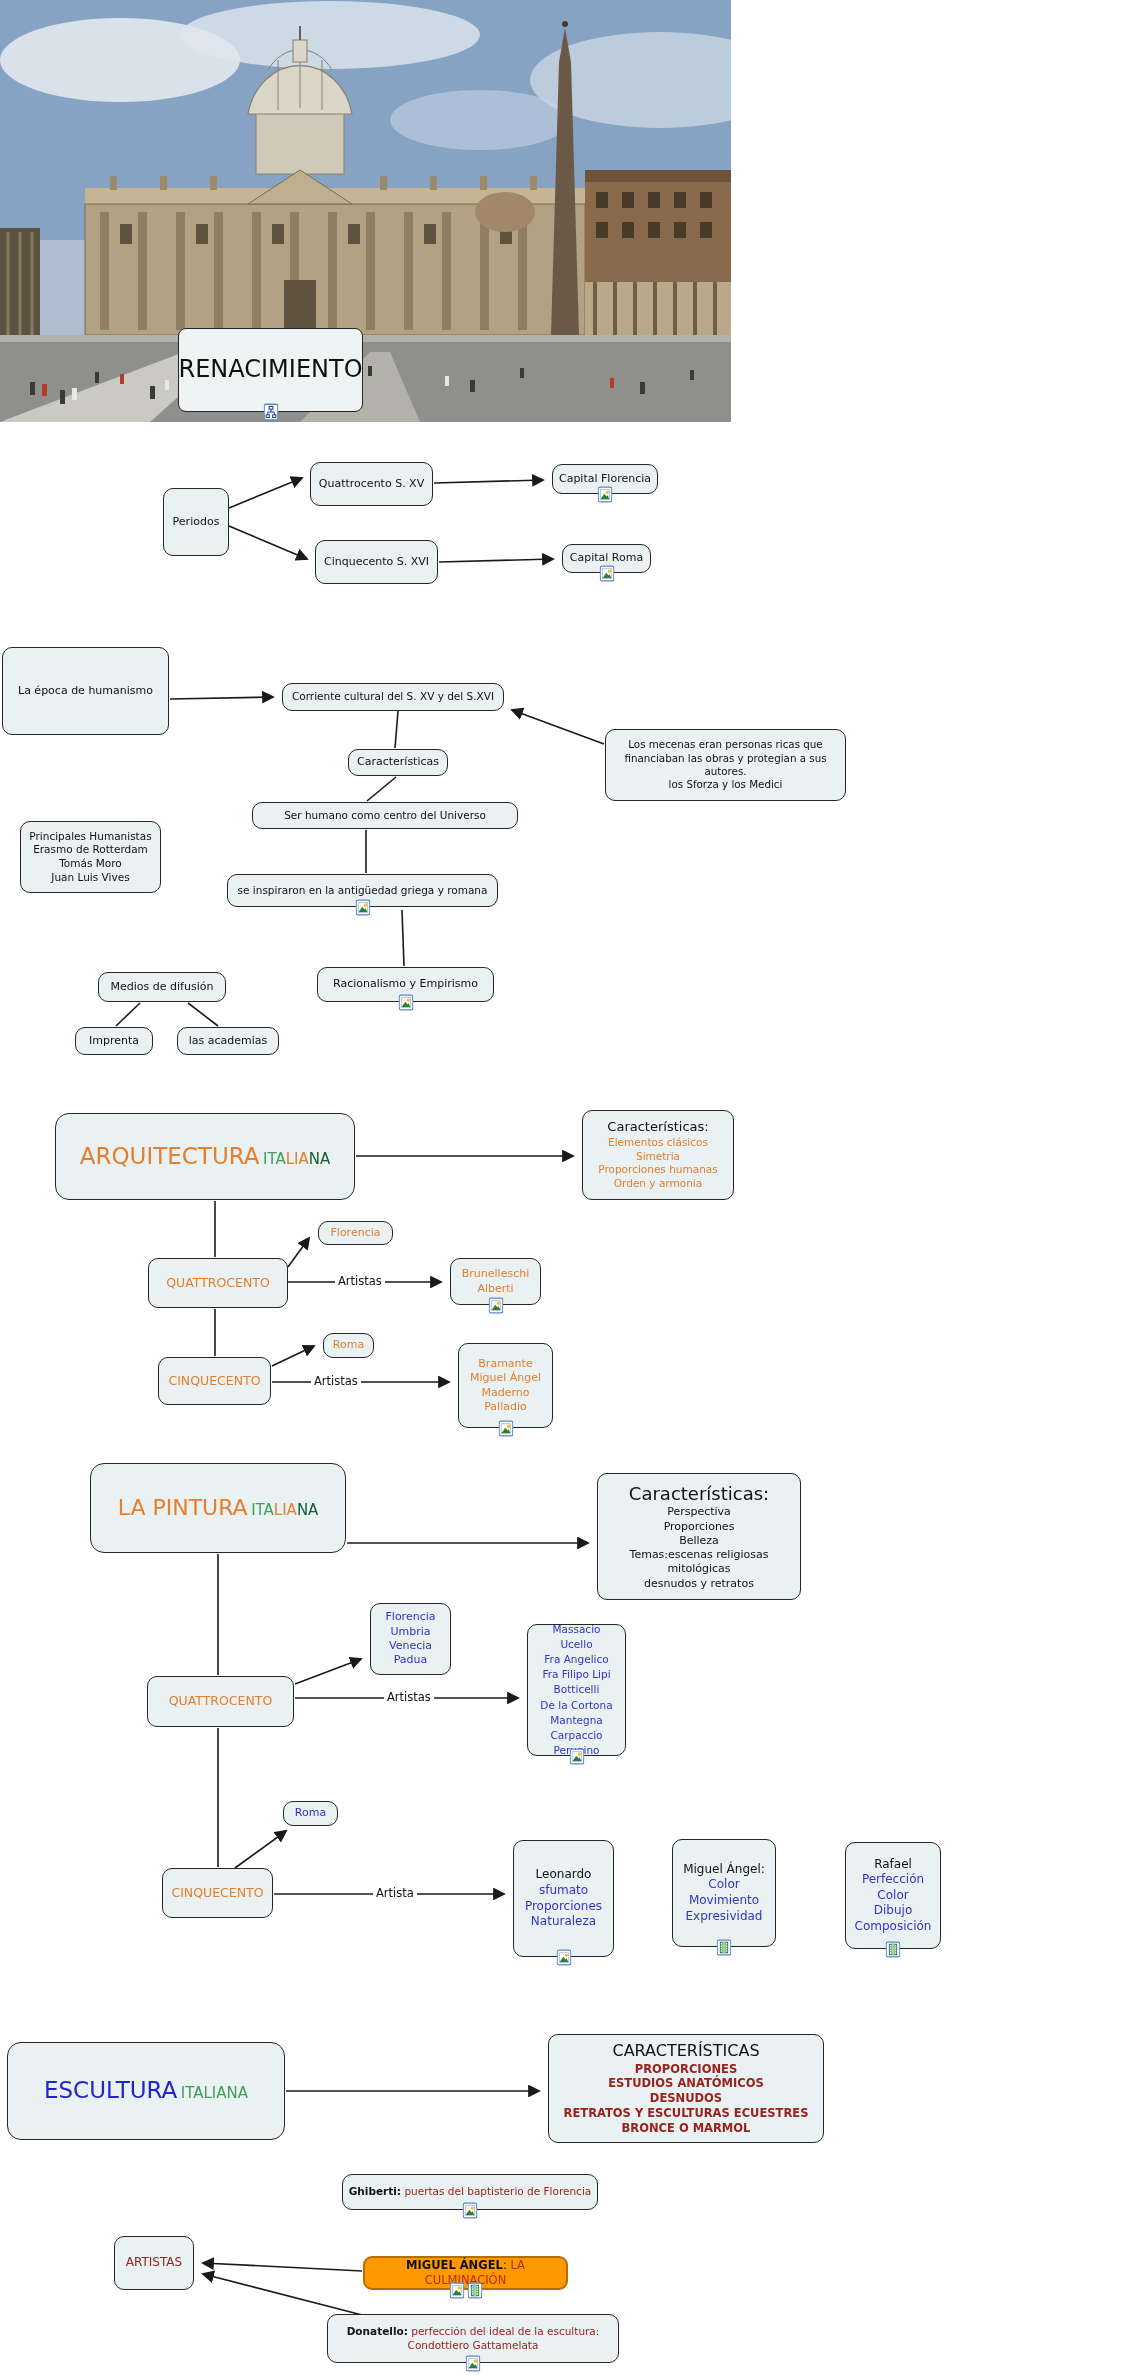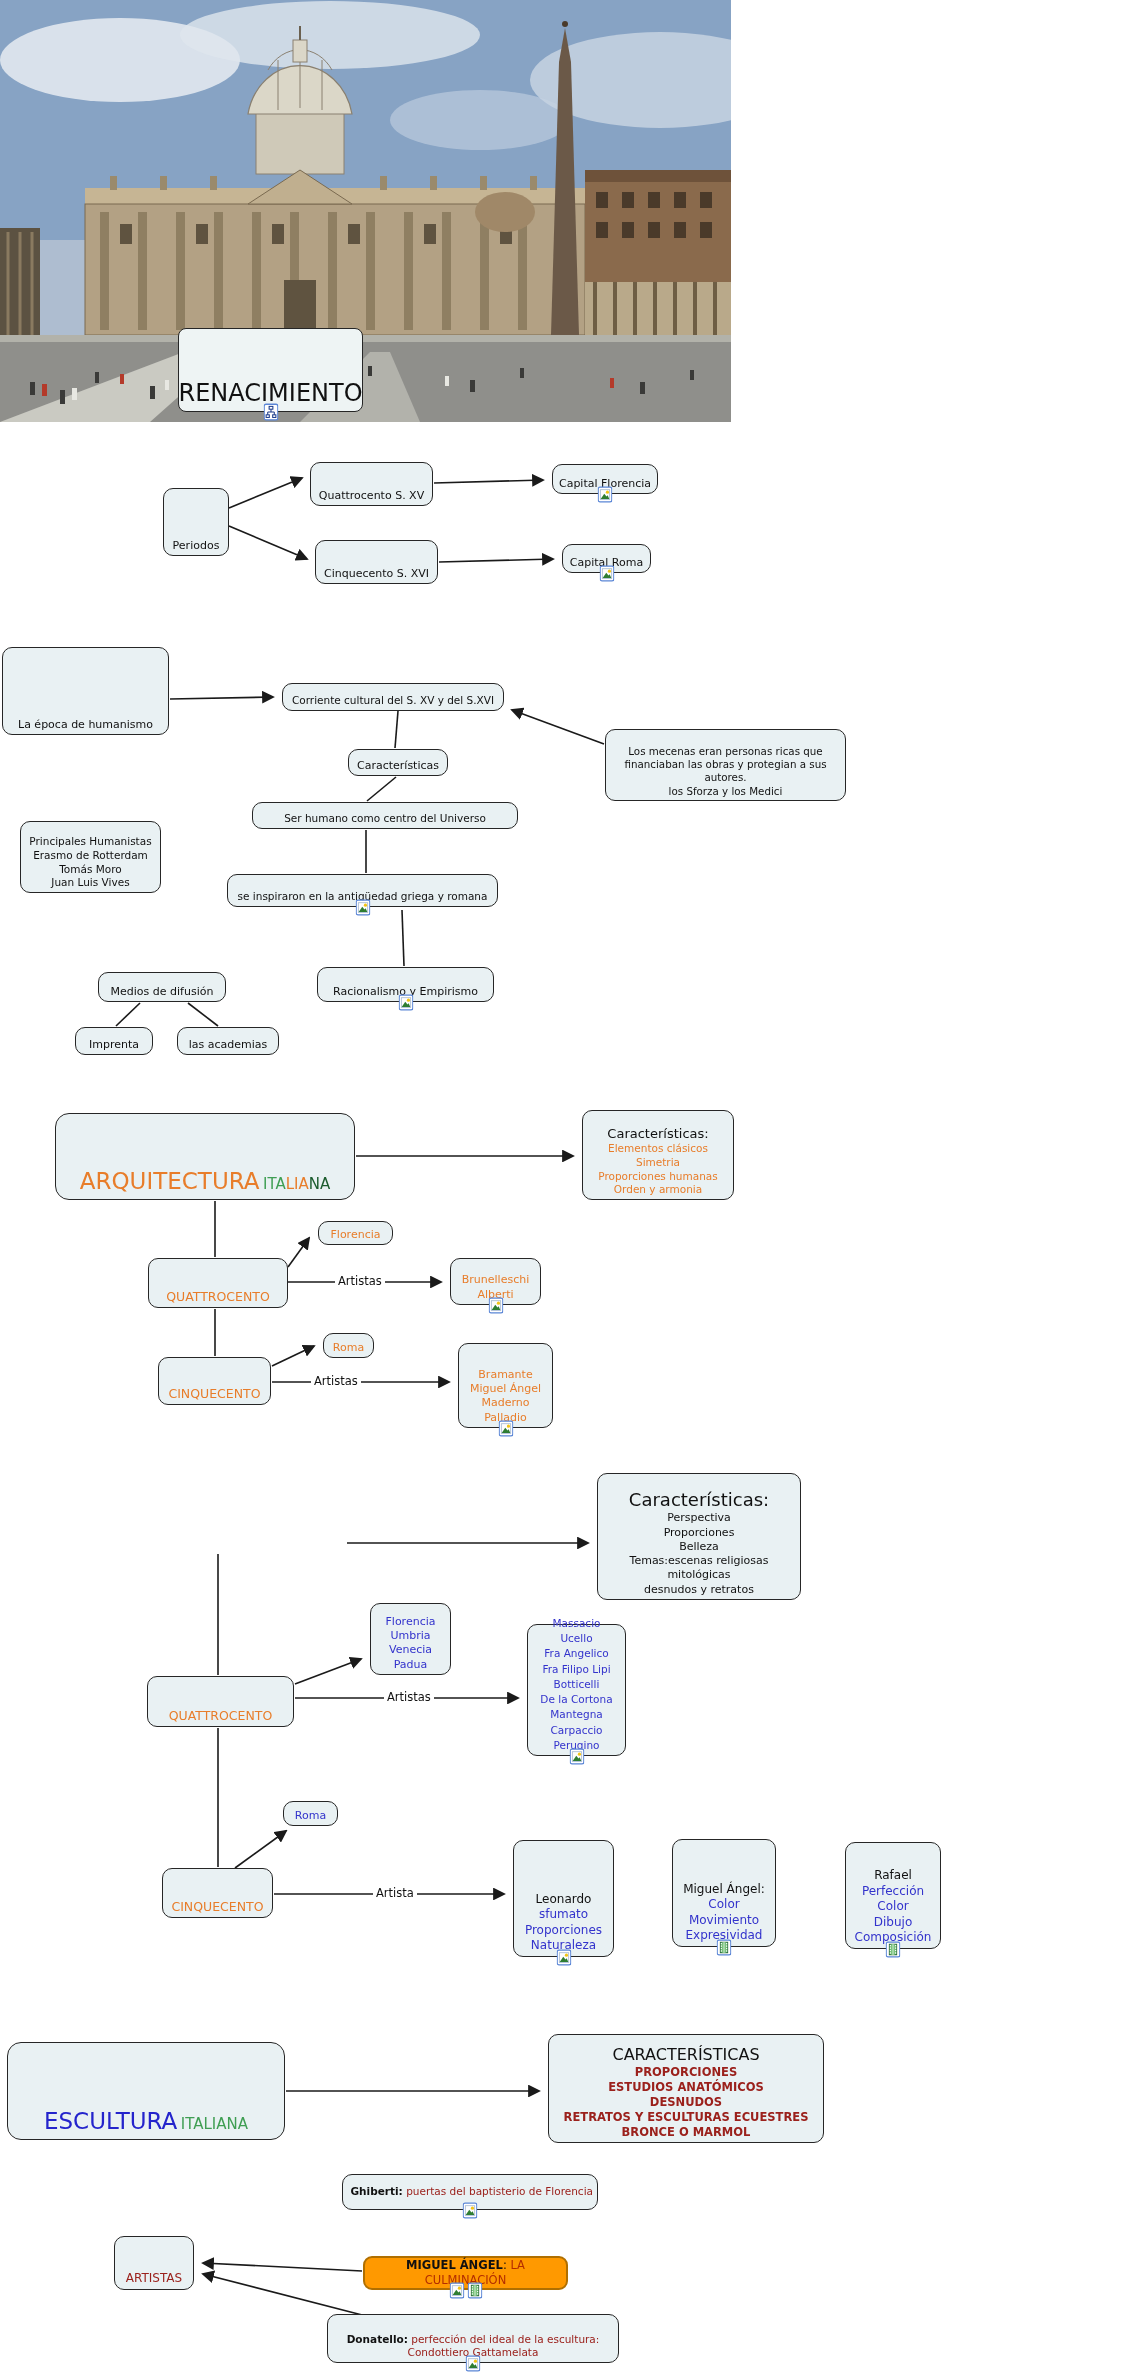--- a/index.html
+++ b/index.html
@@ -17,21 +17,21 @@
   .t-green{color:var(--green);}
   .t-dgreen{color:var(--dark-green);}
   .t-blue{color:var(--blue);}
   .t-red{color:var(--dark-red);}
   .t-escblue{color:var(--esc-blue);}
   .hl{background:var(--hl-bg);border:2px solid var(--hl-border);border-radius:9px;}
   .edge-label{position:absolute;background:#fff;padding:0 3px;font-size:11.5px;color:#111;z-index:4;}
   .res-icon{position:absolute;bottom:-10px;left:50%;transform:translateX(-50%);z-index:5;}
   .res-icon-row{position:absolute;bottom:-11px;left:50%;transform:translateX(-50%);display:flex;gap:3px;z-index:5;}
   svg.wires{position:absolute;left:0;top:0;pointer-events:none;z-index:2;}
-  .box{z-index:3;justify-content:flex-end;}
+  .box{z-index:3;}
   .wire{stroke:var(--line);stroke-width:1.6;fill:none;}
 </style>
 </head>
 <body>
 
 <div id="canvas">
 
   <svg width="0" height="0" style="position:absolute" aria-hidden="true">
     <defs>
       <symbol id="sym-image" viewBox="0 0 16 17">
@@ -324,20 +324,26 @@
   <div class="box" style="left:458px;top:1343px;width:95px;height:85px">
     <span class="pre t-orange">Bramante
 Miguel Ángel
 Maderno
 Palladio</span>
     <svg class="res-icon" width="15" height="17">
         <use href="#sym-image"></use>
       </svg>
   </div>
 
+  <div class="box big" style="left:90px;top:1463px;width:256px;height:90px">
+    <div>
+      <span class="t-orange" style="font-size:22px">LA PINTURA</span>
+      <span style="font-size:15px"><span class="t-green">ITA</span><span class="t-orange">LIA</span><span class="t-dgreen">NA</span></span>
+    </div>
+  </div>
   <div class="box" style="left:597px;top:1473px;width:204px;height:127px">
     <span class="u" style="font-size:18px">Características:</span>
     <span class="pre" style="font-size:11px">Perspectiva
 Proporciones
 Belleza
 Temas:escenas religiosas
 mitológicas
 desnudos y retratos</span>
   </div>
   <div class="box" style="left:147px;top:1676px;width:147px;height:51px">

